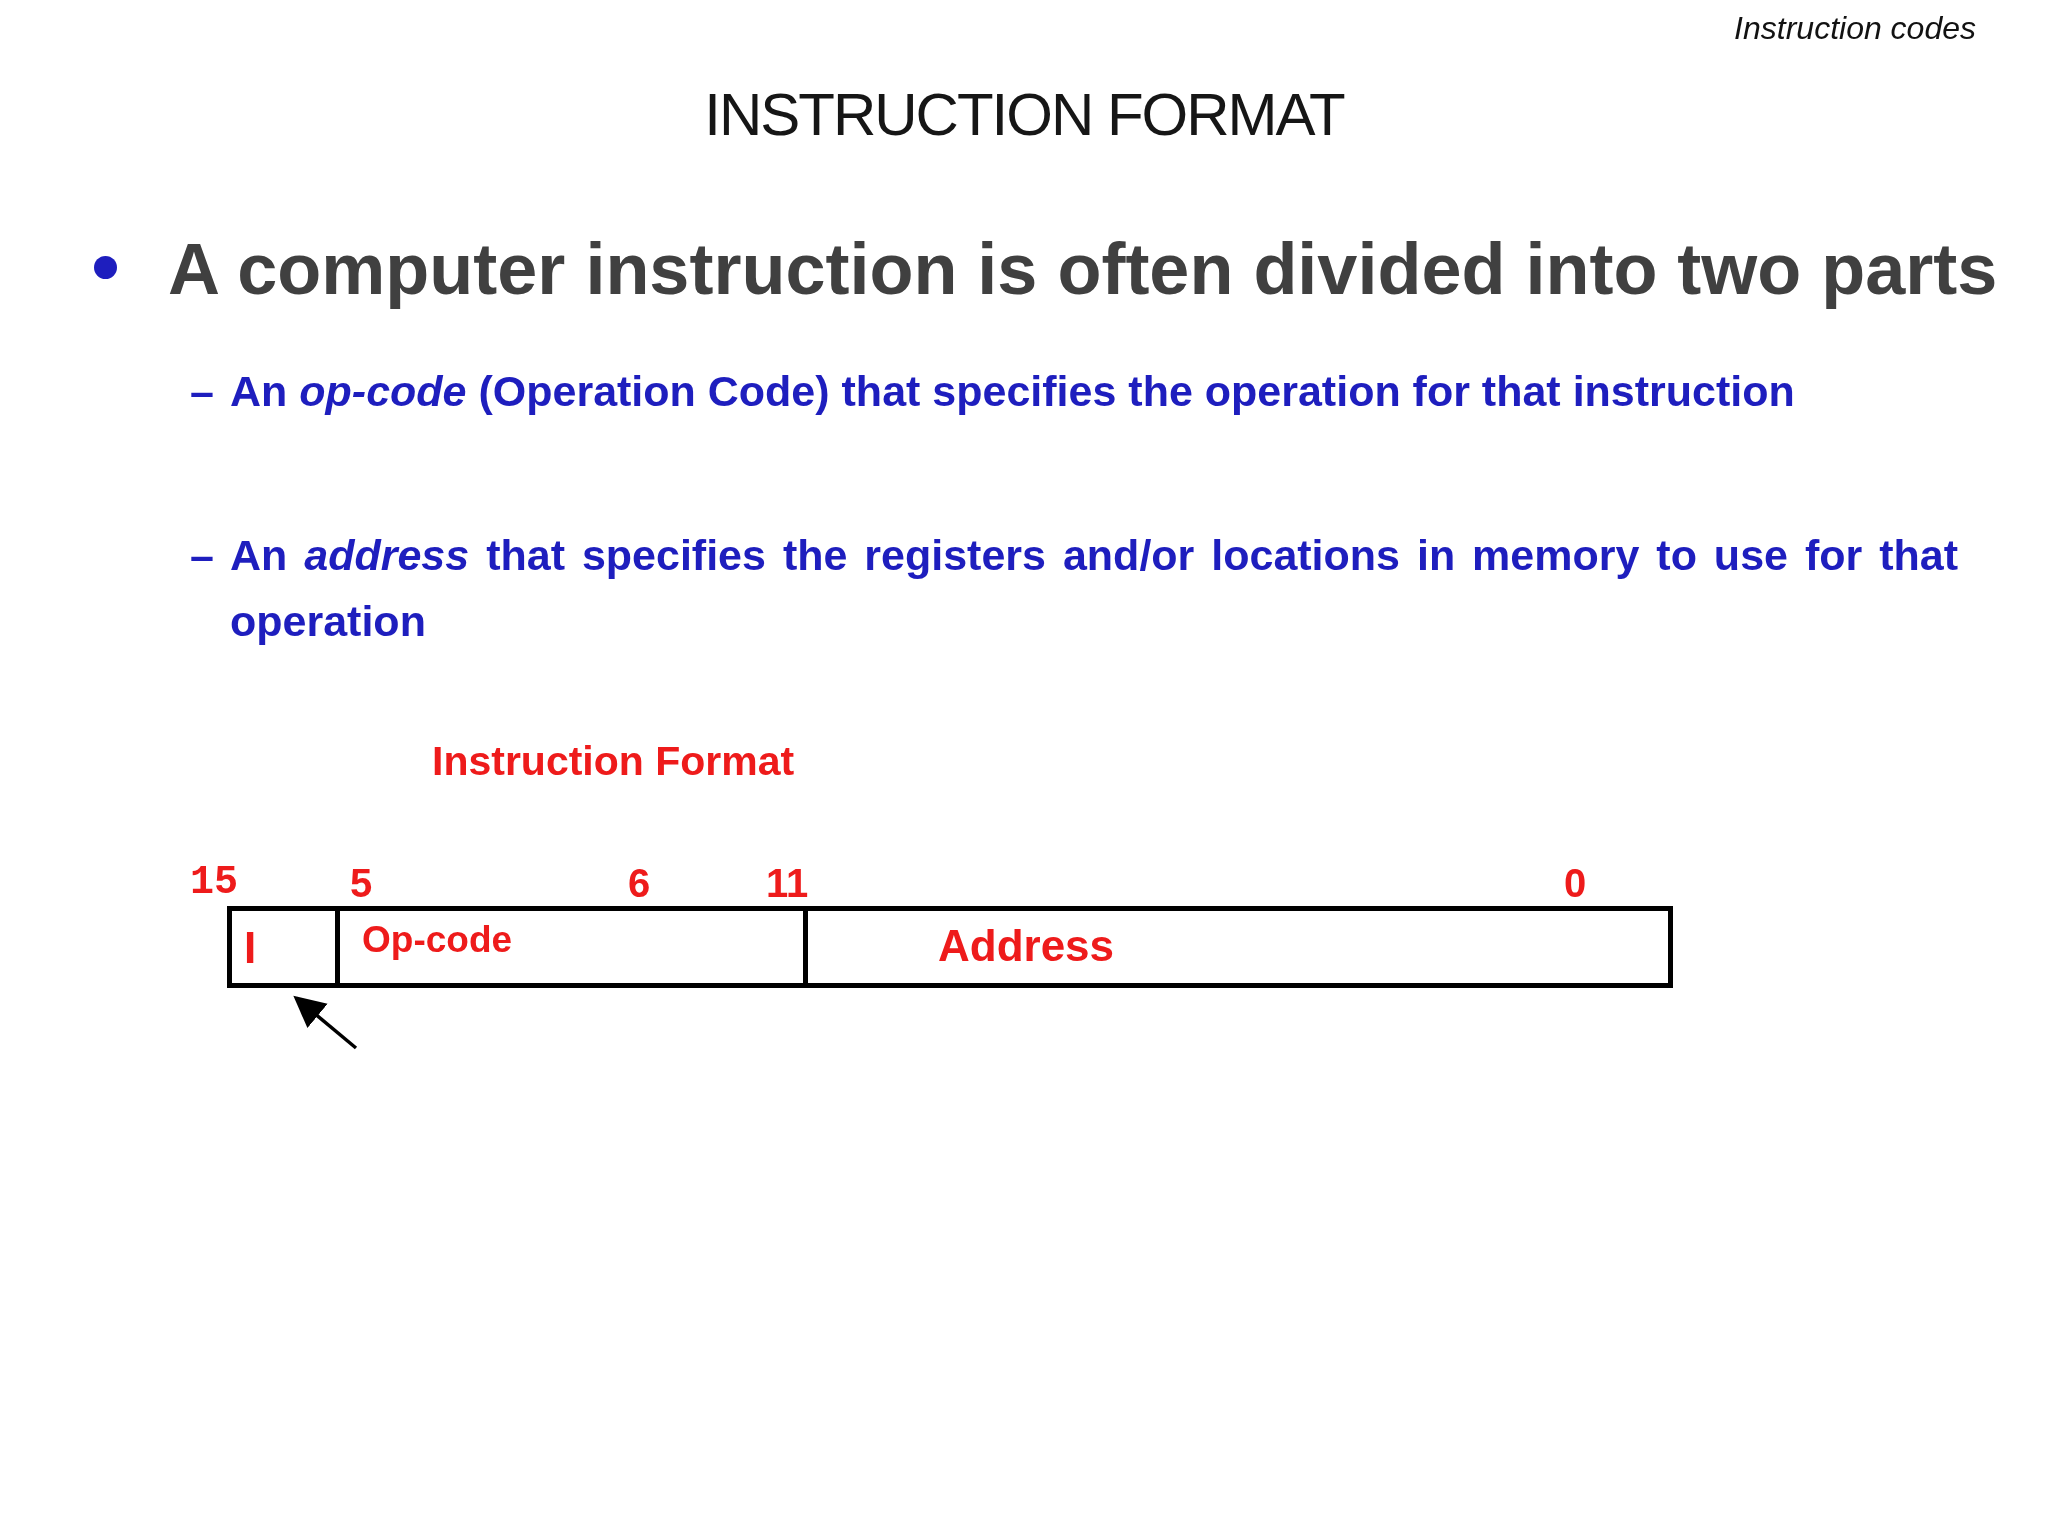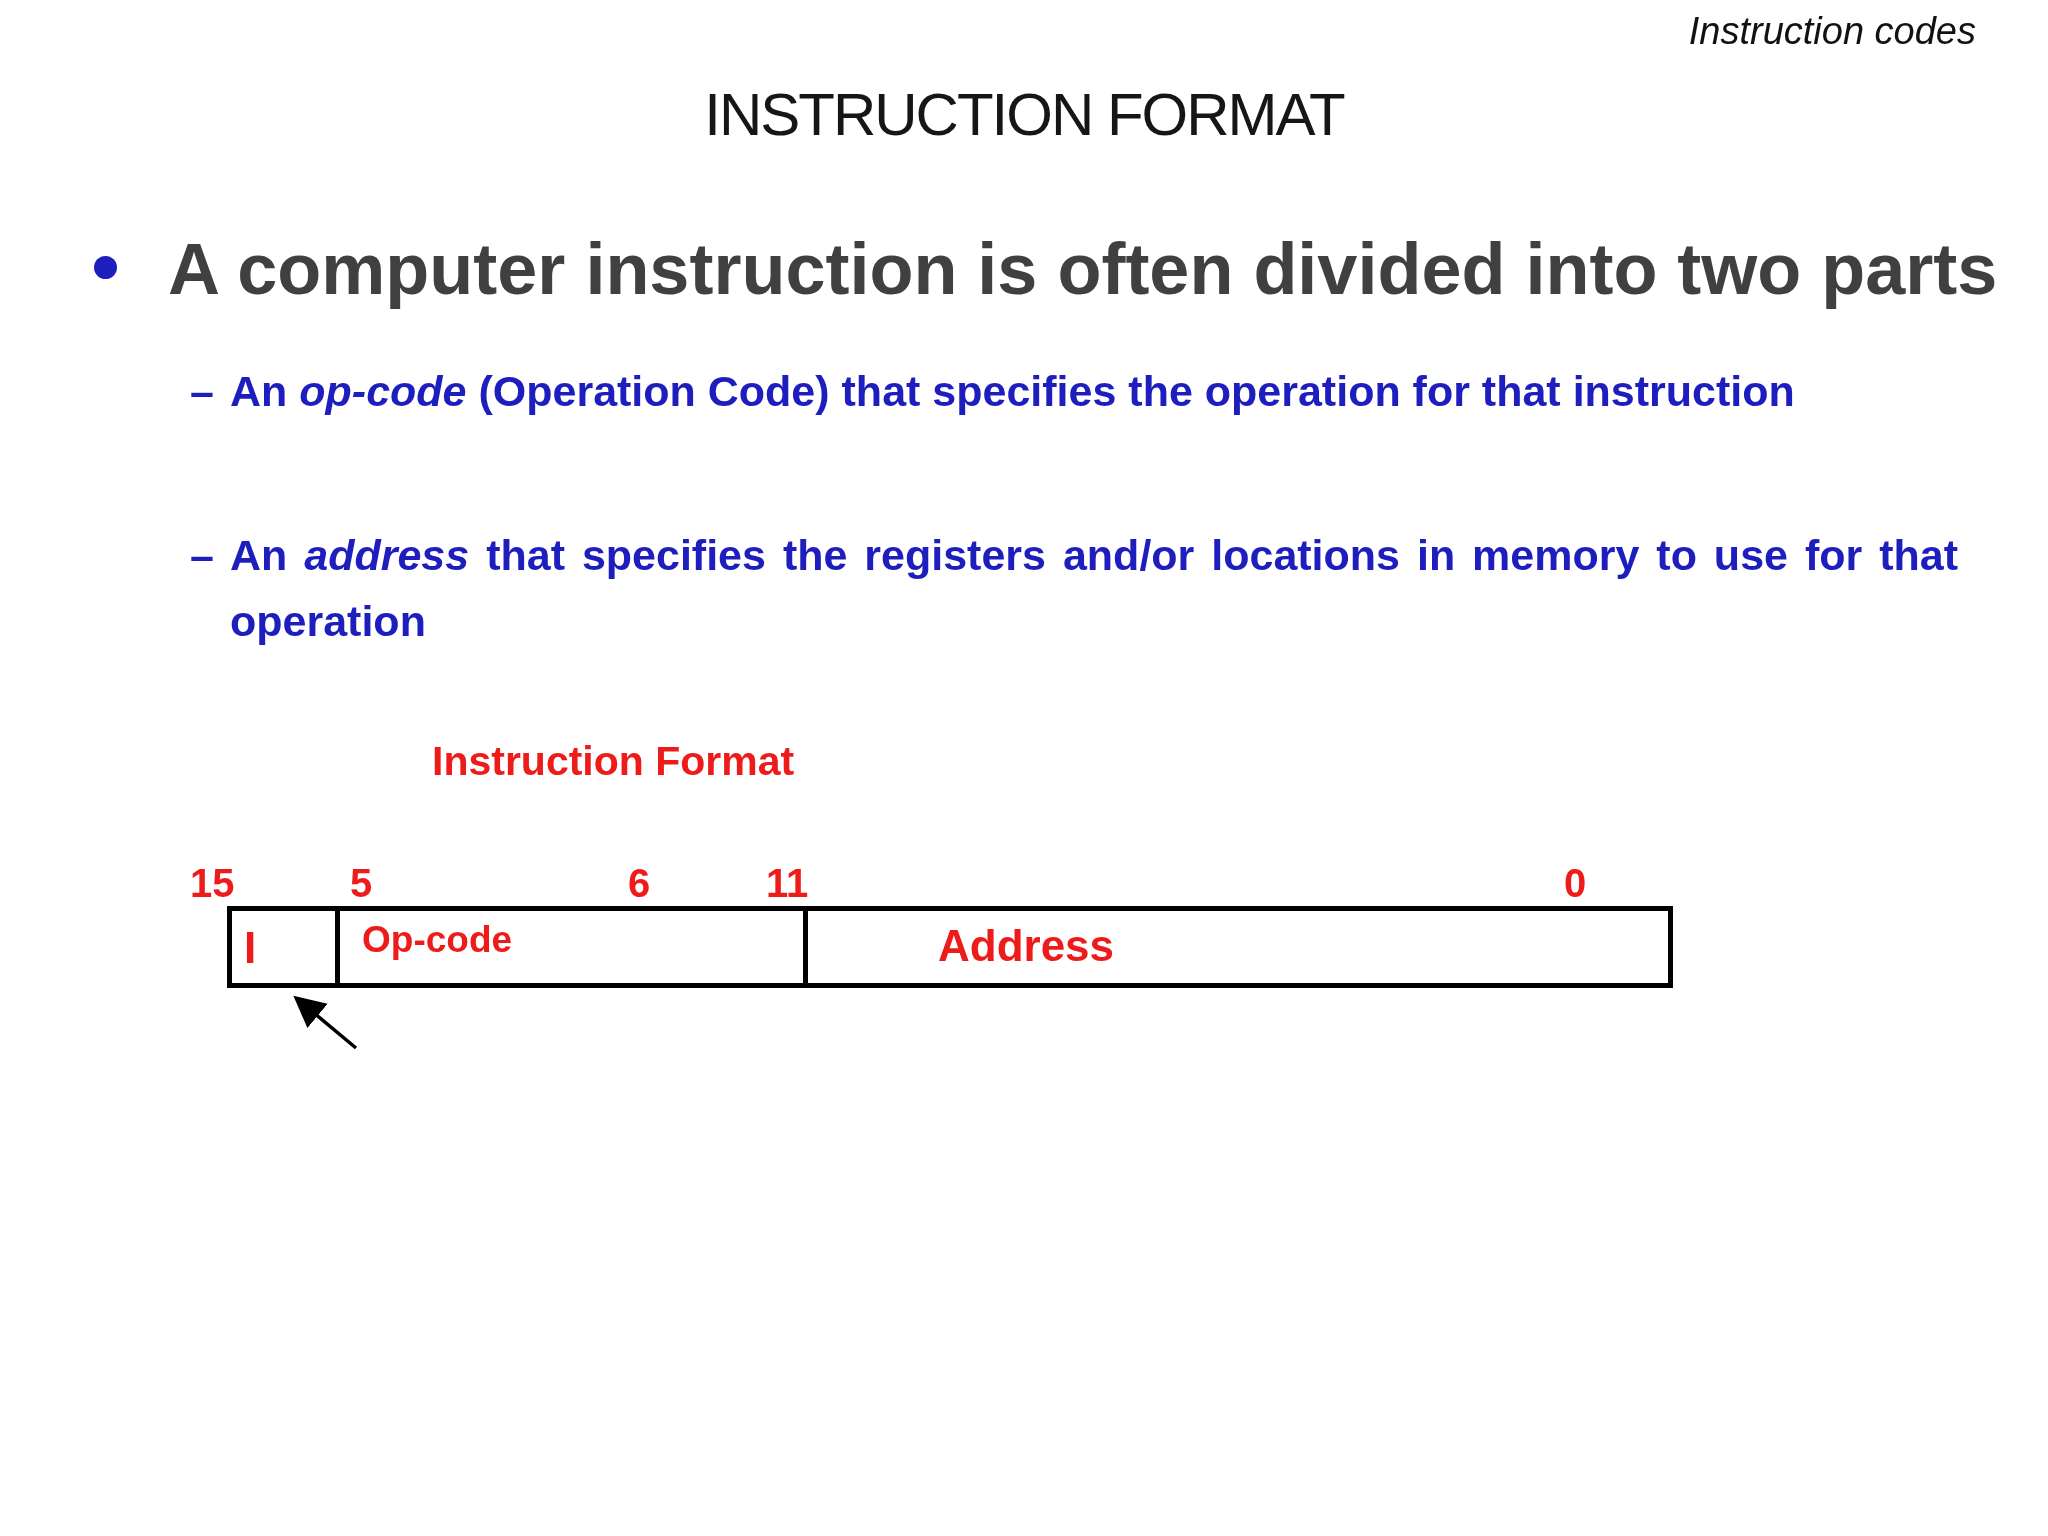--- a/index.html
+++ b/index.html
@@ -3,21 +3,21 @@
 <meta charset="utf-8">
 <style>
   html,body { margin:0; padding:0; background:#888; }
   .slide {
     position:relative; width:2048px; height:1536px; background:#ffffff;
     font-family:"Liberation Sans", sans-serif; overflow:hidden;
   }
 
   .header-note {
     position:absolute; top:10px; right:72px;
-    font-size:38px; font-style:italic; color:#121212;
+    font-size:32px; font-style:italic; color:#121212;
   }
 
   .slide-title {
     position:absolute; top:80px; left:0; width:100%;
     text-align:center; font-size:60px; font-weight:400;
     letter-spacing:-2px; color:#161616;
   }
 
   .bullet-dot {
     position:absolute; left:94px; top:256px;
@@ -40,21 +40,21 @@
 
   .diagram-caption {
     position:absolute; left:432px; top:738px;
     font-size:41px; font-weight:bold; color:#ee1b1b;
   }
 
   .bit-label {
     position:absolute; top:860px; font-size:40px; font-weight:bold;
     color:#ee1b1b; line-height:46px;
   }
-  .bit-15 { left:190px; }
+  .bit-15 { left:190px;font-family:Liberation Mono, monospace; }
   .bit-14 { left:350px; }
   .bit-12 { left:628px; }
   .bit-11 { left:766px; }
   .bit-0  { left:1564px; }
 
   .format-box {
     position:absolute; left:227px; top:906px; width:1446px; height:82px;
     border:5px solid #000; box-sizing:border-box; display:flex; background:#fff;
   }
   .cell { box-sizing:border-box; color:#ee1b1b; font-weight:bold; }

